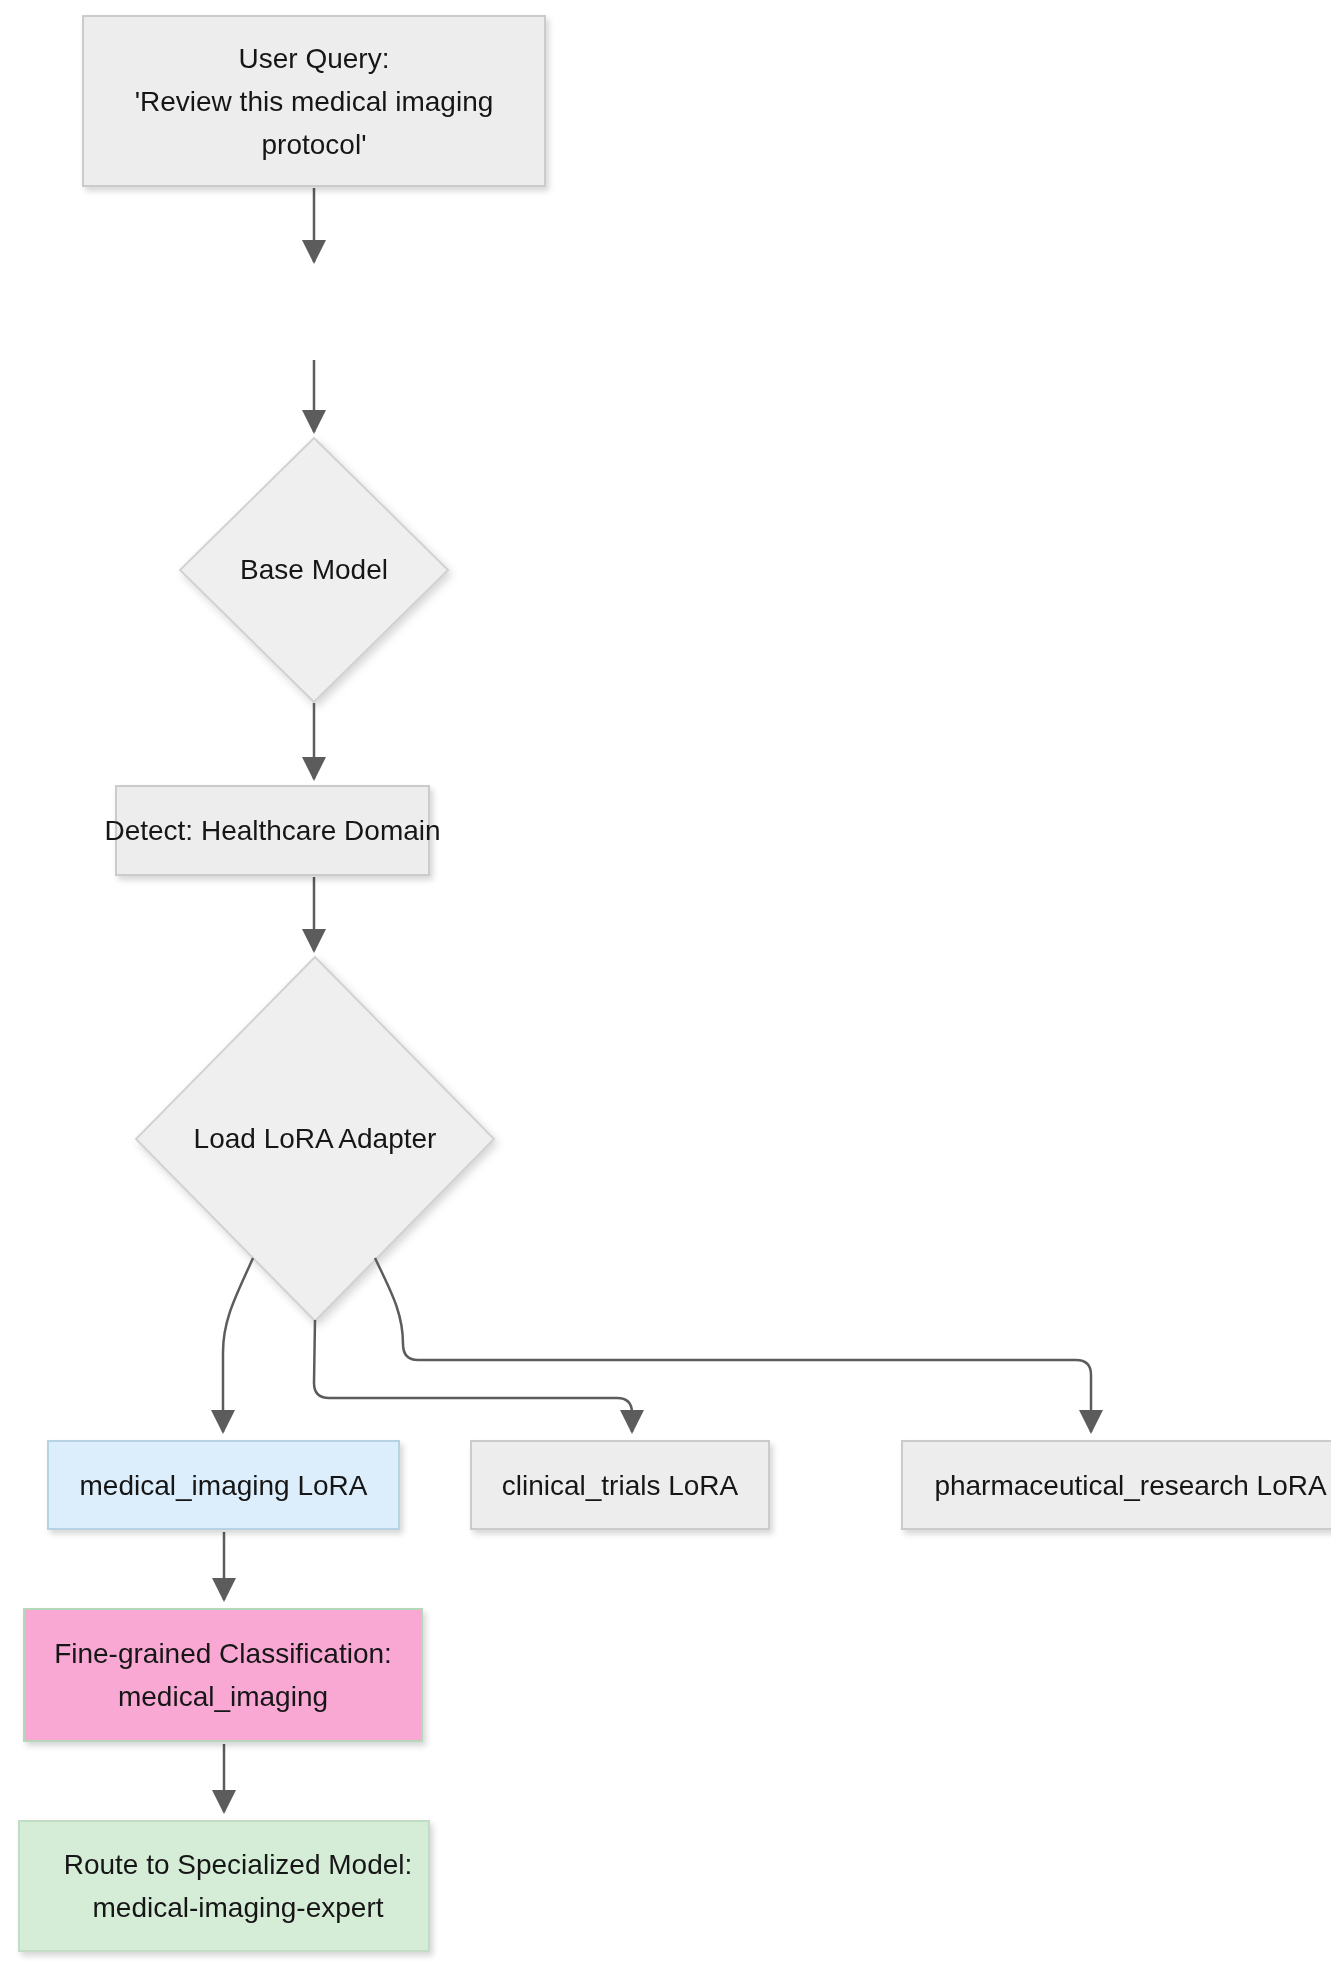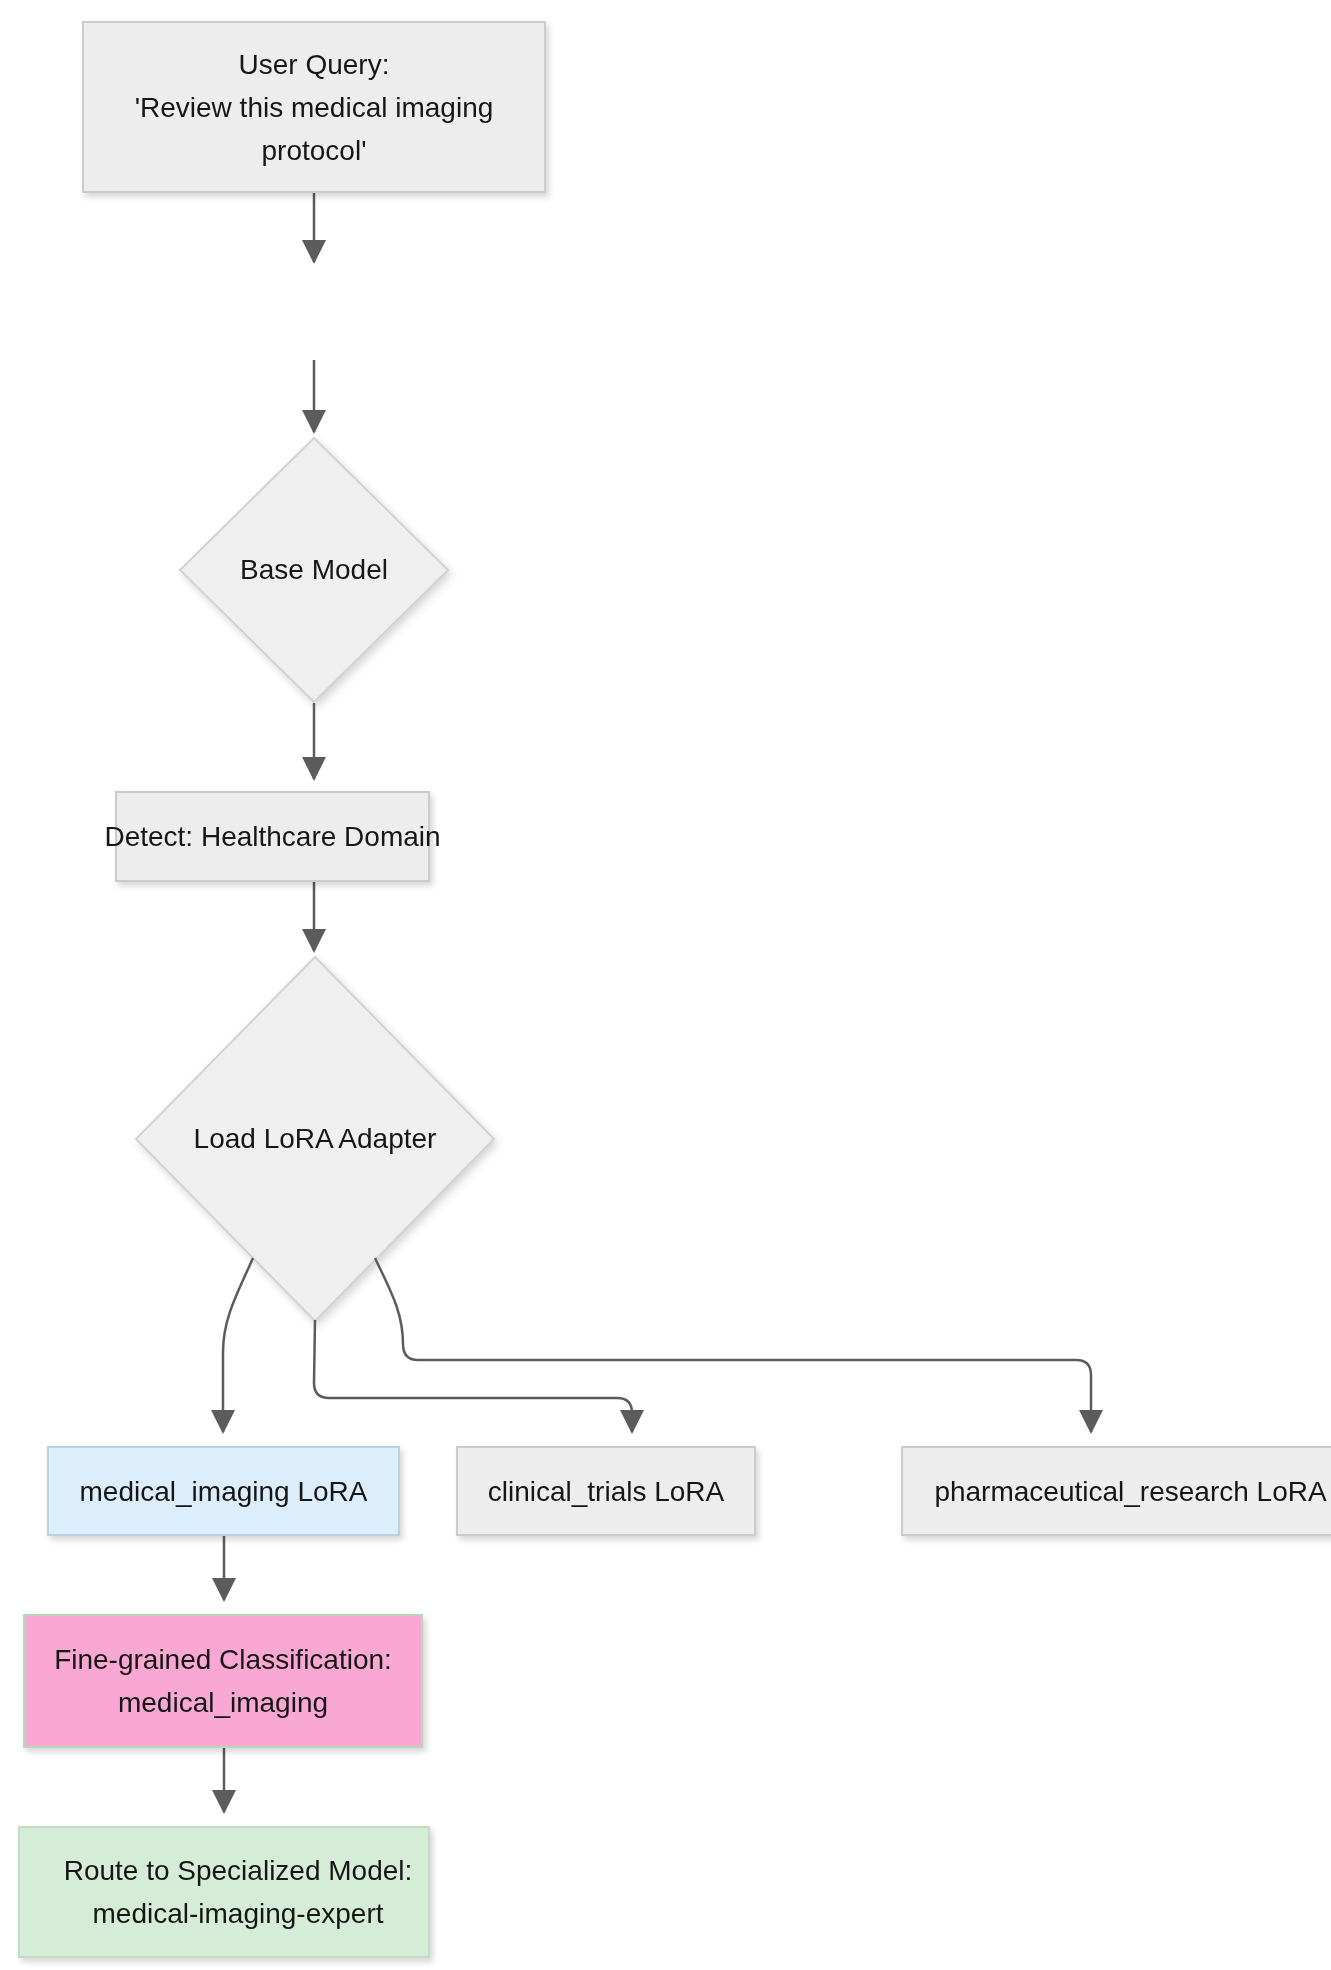--- a/index.html
+++ b/index.html
@@ -34,21 +34,20 @@
     flex-direction: column;
     justify-content: center;
     align-items: center;
     text-align: center;
     font-size: 28px;
     line-height: 43px;
     background: #ededed;
     border: 2px solid #cbcbcb;
     box-shadow: 3px 4px 6px rgba(0,0,0,0.16);
     z-index: 2;
-    margin-top: 6px;
   }
   .node .line { display: block; white-space: nowrap; }
   .diamond-label {
     position: absolute;
     transform: translate(-50%, -50%);
     font-size: 28px;
     white-space: nowrap;
     z-index: 2;
   }
   .node.highlight {
@@ -102,21 +101,21 @@
   <div class="node" style="left:115px; top:785px; width:315px; height:91px;">
     <span class="line">Detect: Healthcare Domain</span>
   </div>
 
   <div class="diamond-label" style="left:315px; top:1139px;">Load LoRA Adapter</div>
 
   <div class="node highlight" style="left:47px; top:1440px; width:353px; height:90px;">
     <span class="line">medical_imaging LoRA</span>
   </div>
 
-  <div class="node" style="left:456px; top:1440px; width:300px; height:90px;">
+  <div class="node" style="left:470px; top:1440px; width:300px; height:90px;">
     <span class="line">clinical_trials LoRA</span>
   </div>
 
   <div class="node" style="left:901px; top:1440px; width:459px; height:90px;">
     <span class="line">pharmaceutical_research LoRA</span>
   </div>
 
   <div class="node classification" style="left:23px; top:1608px; width:400px; height:134px;">
     <span class="line">Fine-grained Classification:</span>
     <span class="line">medical_imaging</span>

